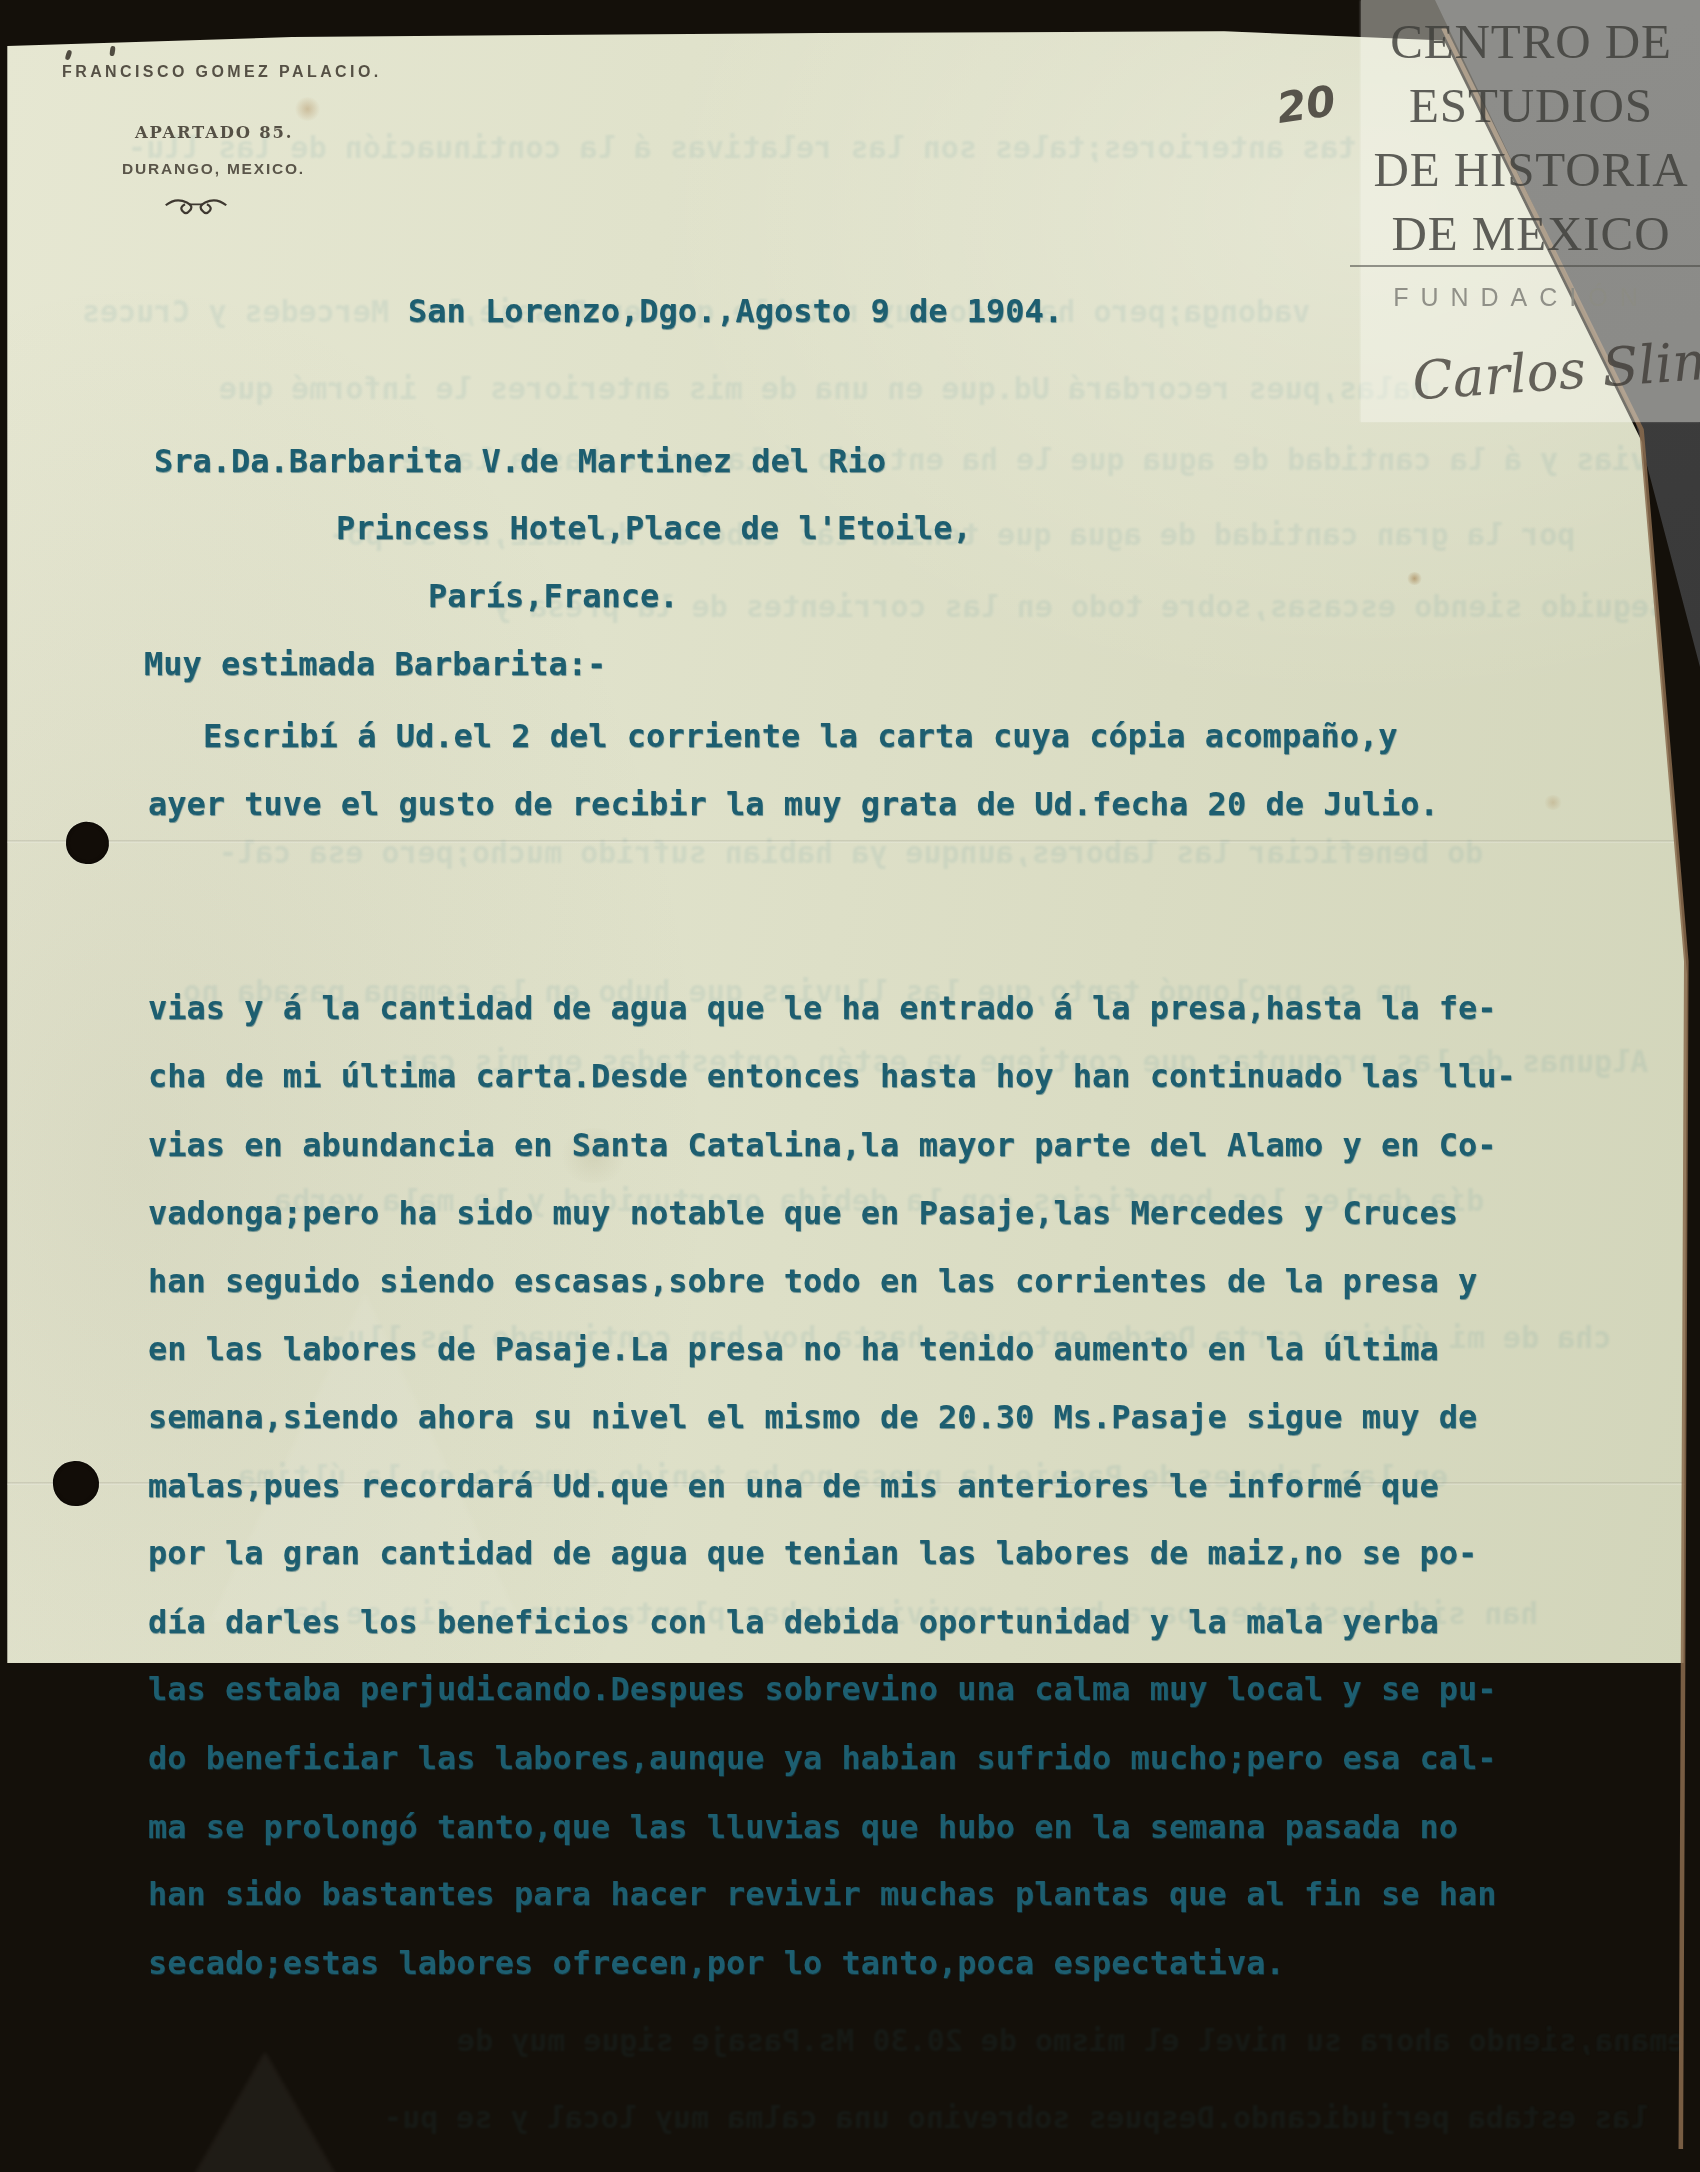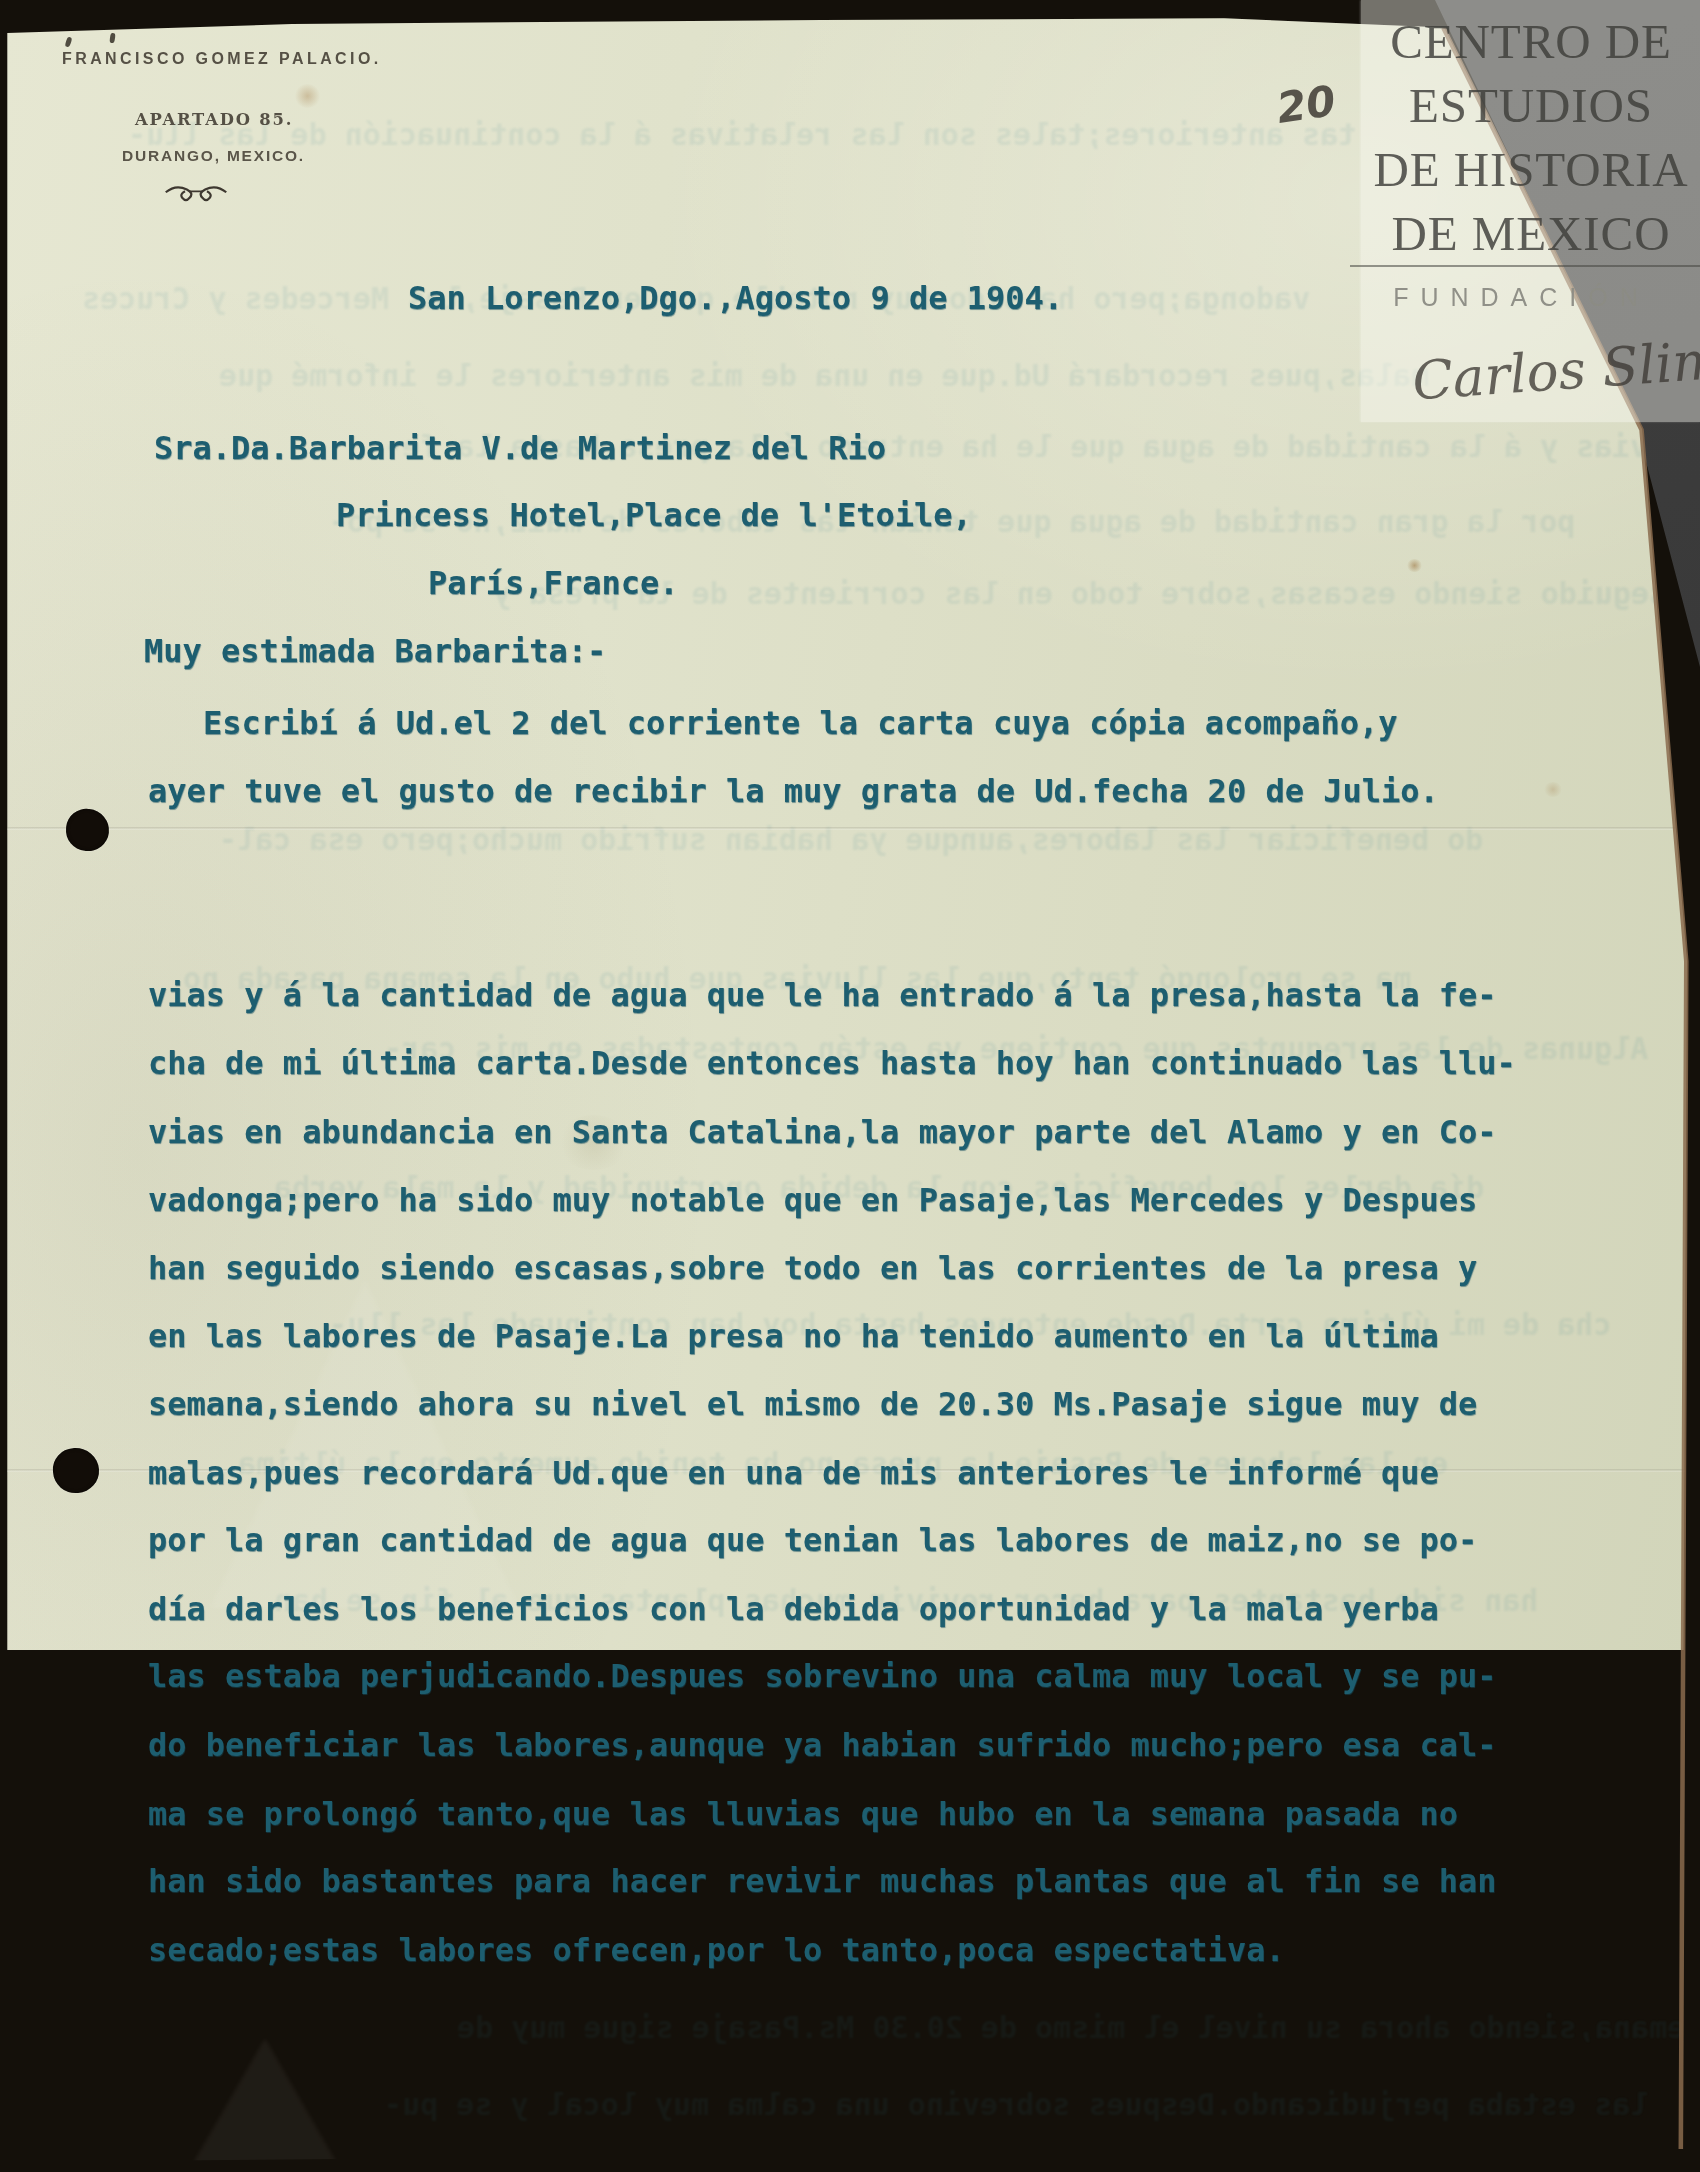--- a/index.html
+++ b/index.html
@@ -5,21 +5,21 @@
   html,body{margin:0;padding:0;background:#14100a;}
   #scan{position:relative;width:1700px;height:2173px;overflow:hidden;
         font-family:"Liberation Sans",sans-serif;background:#14100a;}
 
   
   .grey-backdrop{position:absolute;left:0;top:0;width:1700px;height:2173px;
     clip-path:polygon(1435px 0,1700px 0,1700px 667px,1634px 416px);
     background:linear-gradient(160deg,#424242 0%,#3a3a3a 45%,#242220 100%);}
 
   
-  .paper{position:absolute;left:0;top:0;width:1700px;height:1650px;
+  .paper{position:absolute;left:0;top:13px;width:1700px;height:1650px;
     clip-path:polygon(7.3px 33px,292px 24px,822px 20px,1224px 18.3px,1444px 27.4px,
                       1642px 429px,1687px 961px,1681px 2149px,1005px 2153px,7.3px 2162px);
     background:
       radial-gradient(1188px 822px at 80% 12%, rgba(255,255,248,.30), transparent 60%),
       radial-gradient(822px 1279px at 8% 70%, rgba(120,115,80,.10), transparent 70%),
       linear-gradient(100deg,#e6e7d2 0%,#e0e2cb 35%,#dadcc3 65%,#d2d5ba 100%);}
 
   
   .edge-svg{position:absolute;left:0;top:0;}
 
@@ -123,21 +123,21 @@
     <div class="tw" style="left:336px;top:496px">Princess Hotel,Place de l'Etoile,</div>
     <div class="tw" style="left:428px;top:564px">París,France.</div>
 
     <div class="tw" style="left:144px;top:632px">Muy estimada Barbarita:-</div>
 
     <div class="tw" style="left:203px;top:704px">Escribí á Ud.el 2 del corriente la carta cuya cópia acompaño,y</div>
     <div class="tw" style="left:148px;top:772px">ayer tuve el gusto de recibir la muy grata de Ud.fecha 20 de Julio.</div>
     <div class="tw" style="left:148px;top:976px">vias y á la cantidad de agua que le ha entrado á la presa,hasta la fe-</div>
     <div class="tw" style="left:148px;top:1044px">cha de mi última carta.Desde entonces hasta hoy han continuado las llu-</div>
     <div class="tw" style="left:148px;top:1113px">vias en abundancia en Santa Catalina,la mayor parte del Alamo y en Co-</div>
-    <div class="tw" style="left:148px;top:1181px">vadonga;pero ha sido muy notable que en Pasaje,las Mercedes y Despues</div>
+    <div class="tw" style="left:148px;top:1181px">vadonga;pero ha sido muy notable que en Pasaje,las Mercedes y Cruces</div>
     <div class="tw" style="left:148px;top:1249px">han seguido siendo escasas,sobre todo en las corrientes de la presa y</div>
     <div class="tw" style="left:148px;top:1317px">en las labores de Pasaje.La presa no ha tenido aumento en la última</div>
     <div class="tw" style="left:148px;top:1385px">semana,siendo ahora su nivel el mismo de 20.30 Ms.Pasaje sigue muy de</div>
     <div class="tw" style="left:148px;top:1454px">malas,pues recordará Ud.que en una de mis anteriores le informé que</div>
     <div class="tw" style="left:148px;top:1521px">por la gran cantidad de agua que tenian las labores de maiz,no se po-</div>
     <div class="tw" style="left:148px;top:1590px">día darles los beneficios con la debida oportunidad y la mala yerba</div>
     <div class="tw" style="left:148px;top:1657px">las estaba perjudicando.Despues sobrevino una calma muy local y se pu-</div>
     <div class="tw" style="left:148px;top:1726px">do beneficiar las labores,aunque ya habian sufrido mucho;pero esa cal-</div>
     <div class="tw" style="left:148px;top:1795px">ma se prolongó tanto,que las lluvias que hubo en la semana pasada no</div>
     <div class="tw" style="left:148px;top:1862px">han sido bastantes para hacer revivir muchas plantas que al fin se han</div>

